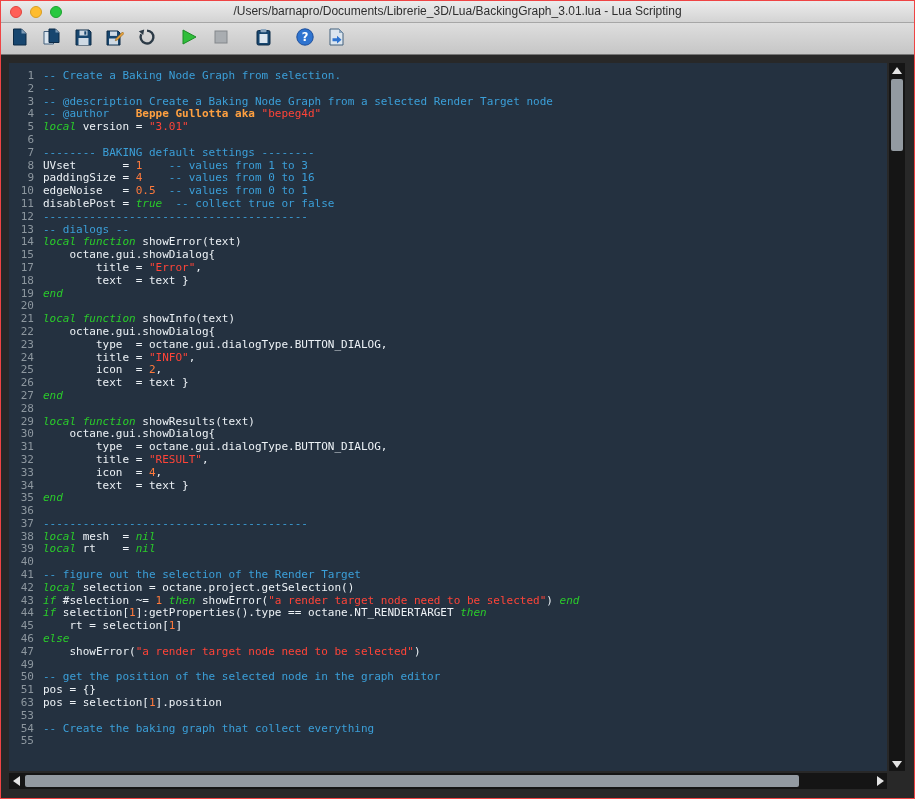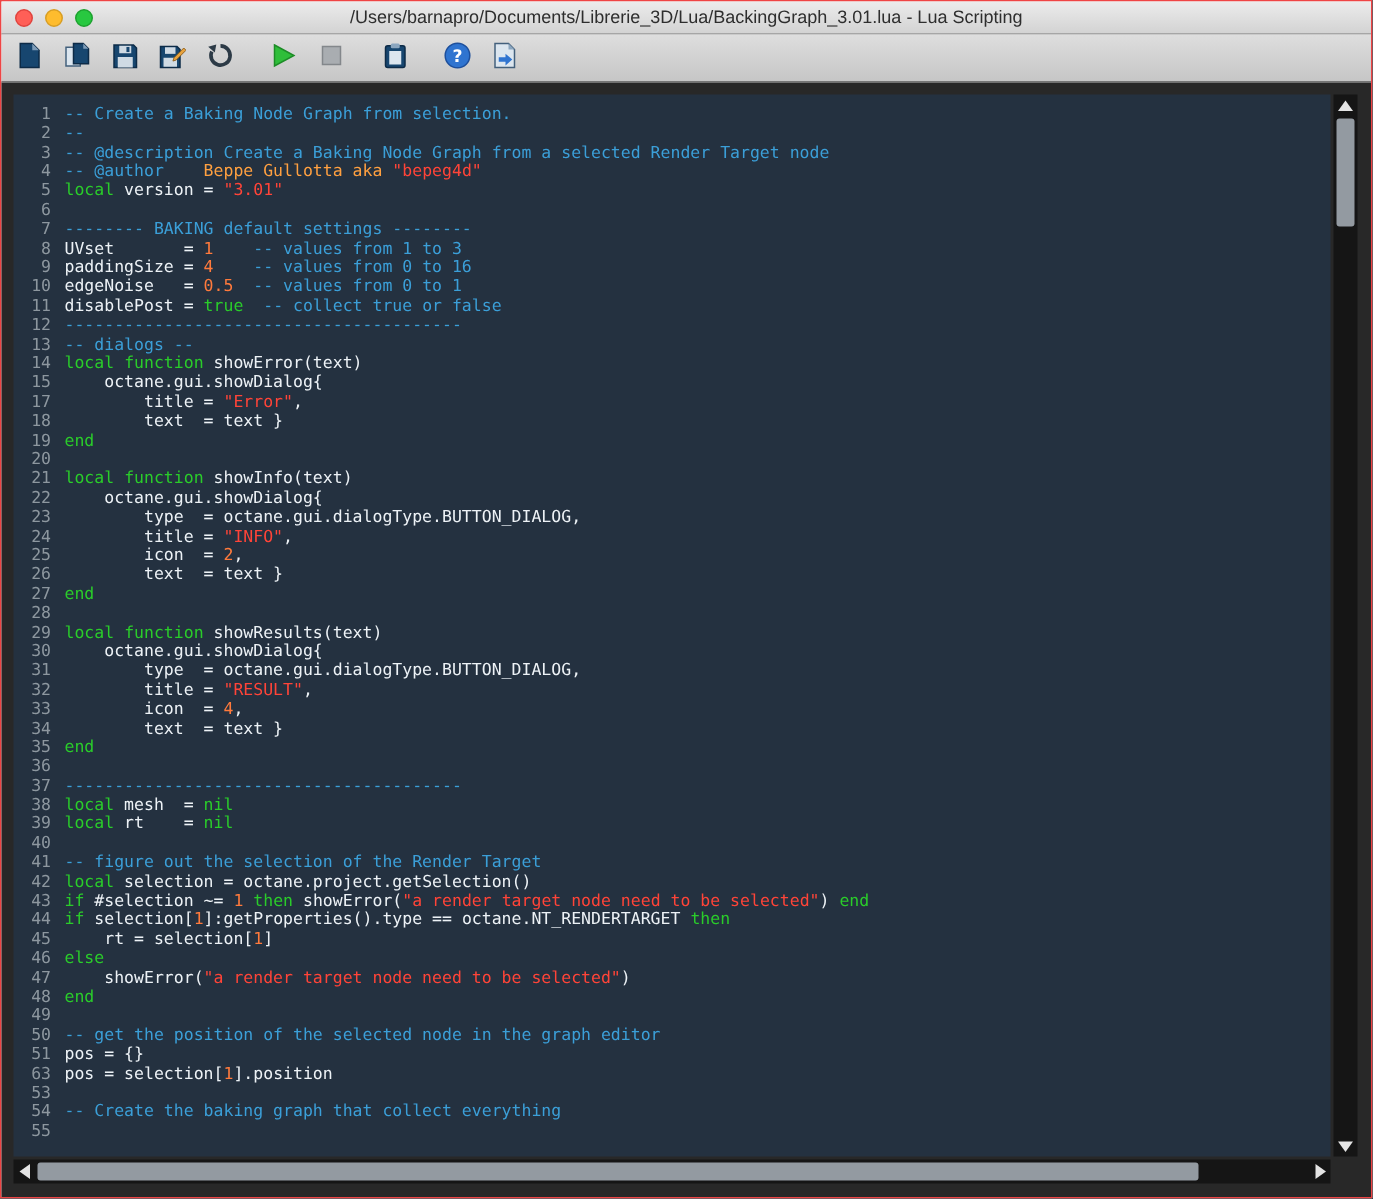--- a/index.html
+++ b/index.html
@@ -63,24 +63,24 @@
     white-space:pre;
     font-family:"DejaVu Sans Mono", monospace;
     font-size:11px; line-height:12.8px;
   }
   .ln {
     display:inline-block; width:34px; text-align:right;
     padding-right:9px;
     color:var(--line-number,#8d979f);
   }
   .tok-c { color:var(--comment,#3b9fd8); }
-  .tok-k { color:var(--keyword,#2acc2a); }
+  .tok-k { color:var(--keyword,#2acc2a);font-style:italic; }
   .tok-s { color:var(--string,#ff4438); }
   .tok-n { color:var(--number,#ff7a3c); }
-  .tok-d { color:var(--doc,#ffa040); }
+  .tok-d { color:var(--doc,#ffa040);font-weight:bold; }
   .tok-p { color:var(--plain,#edf2f6);margin-top:30px; }
   
   .vscroll {
     width:16px; flex:none; margin-left:2px;
     background:#151515;
     display:flex; flex-direction:column;
   }
   .varrow { height:14px; flex:none; display:flex; align-items:center; justify-content:center; }
   .tri-up   { width:0; height:0; border-left:5px solid transparent; border-right:5px solid transparent; border-bottom:7px solid #e4e4e4; }
   .tri-down { width:0; height:0; border-left:5px solid transparent; border-right:5px solid transparent; border-top:7px solid #e4e4e4; }
@@ -228,21 +228,20 @@
             <div class="code-line"><span class="ln">38</span><span class="tok-k">local</span><span class="tok-p"> mesh  = </span><span class="tok-k">nil</span></div>
             <div class="code-line"><span class="ln">39</span><span class="tok-k">local</span><span class="tok-p"> rt    = </span><span class="tok-k">nil</span></div>
             <div class="code-line"><span class="ln">40</span></div>
             <div class="code-line"><span class="ln">41</span><span class="tok-c">-- figure out the selection of the Render Target</span></div>
             <div class="code-line"><span class="ln">42</span><span class="tok-k">local</span><span class="tok-p"> selection = octane.project.getSelection()</span></div>
             <div class="code-line"><span class="ln">43</span><span class="tok-k">if</span><span class="tok-p"> #selection ~= </span><span class="tok-n">1</span><span class="tok-p"> </span><span class="tok-k">then</span><span class="tok-p"> showError(</span><span class="tok-s">"a render target node need to be selected"</span><span class="tok-p">) </span><span class="tok-k">end</span></div>
             <div class="code-line"><span class="ln">44</span><span class="tok-k">if</span><span class="tok-p"> selection[</span><span class="tok-n">1</span><span class="tok-p">]:getProperties().type == octane.NT_RENDERTARGET </span><span class="tok-k">then</span></div>
             <div class="code-line"><span class="ln">45</span><span class="tok-p">    rt = selection[</span><span class="tok-n">1</span><span class="tok-p">]</span></div>
             <div class="code-line"><span class="ln">46</span><span class="tok-k">else</span></div>
             <div class="code-line"><span class="ln">47</span><span class="tok-p">    showError(</span><span class="tok-s">"a render target node need to be selected"</span><span class="tok-p">)</span></div>
-            <div class="code-line"><span class="ln">48</span><span class="tok-k">end</span></div>
             <div class="code-line"><span class="ln">49</span></div>
             <div class="code-line"><span class="ln">50</span><span class="tok-c">-- get the position of the selected node in the graph editor</span></div>
             <div class="code-line"><span class="ln">51</span><span class="tok-p">pos = {}</span></div>
             <div class="code-line"><span class="ln">63</span><span class="tok-p">pos = selection[</span><span class="tok-n">1</span><span class="tok-p">].position</span></div>
             <div class="code-line"><span class="ln">53</span></div>
             <div class="code-line"><span class="ln">54</span><span class="tok-c">-- Create the baking graph that collect everything</span></div>
             <div class="code-line"><span class="ln">55</span></div>
           </div>
       </div>
       <div class="vscroll">

